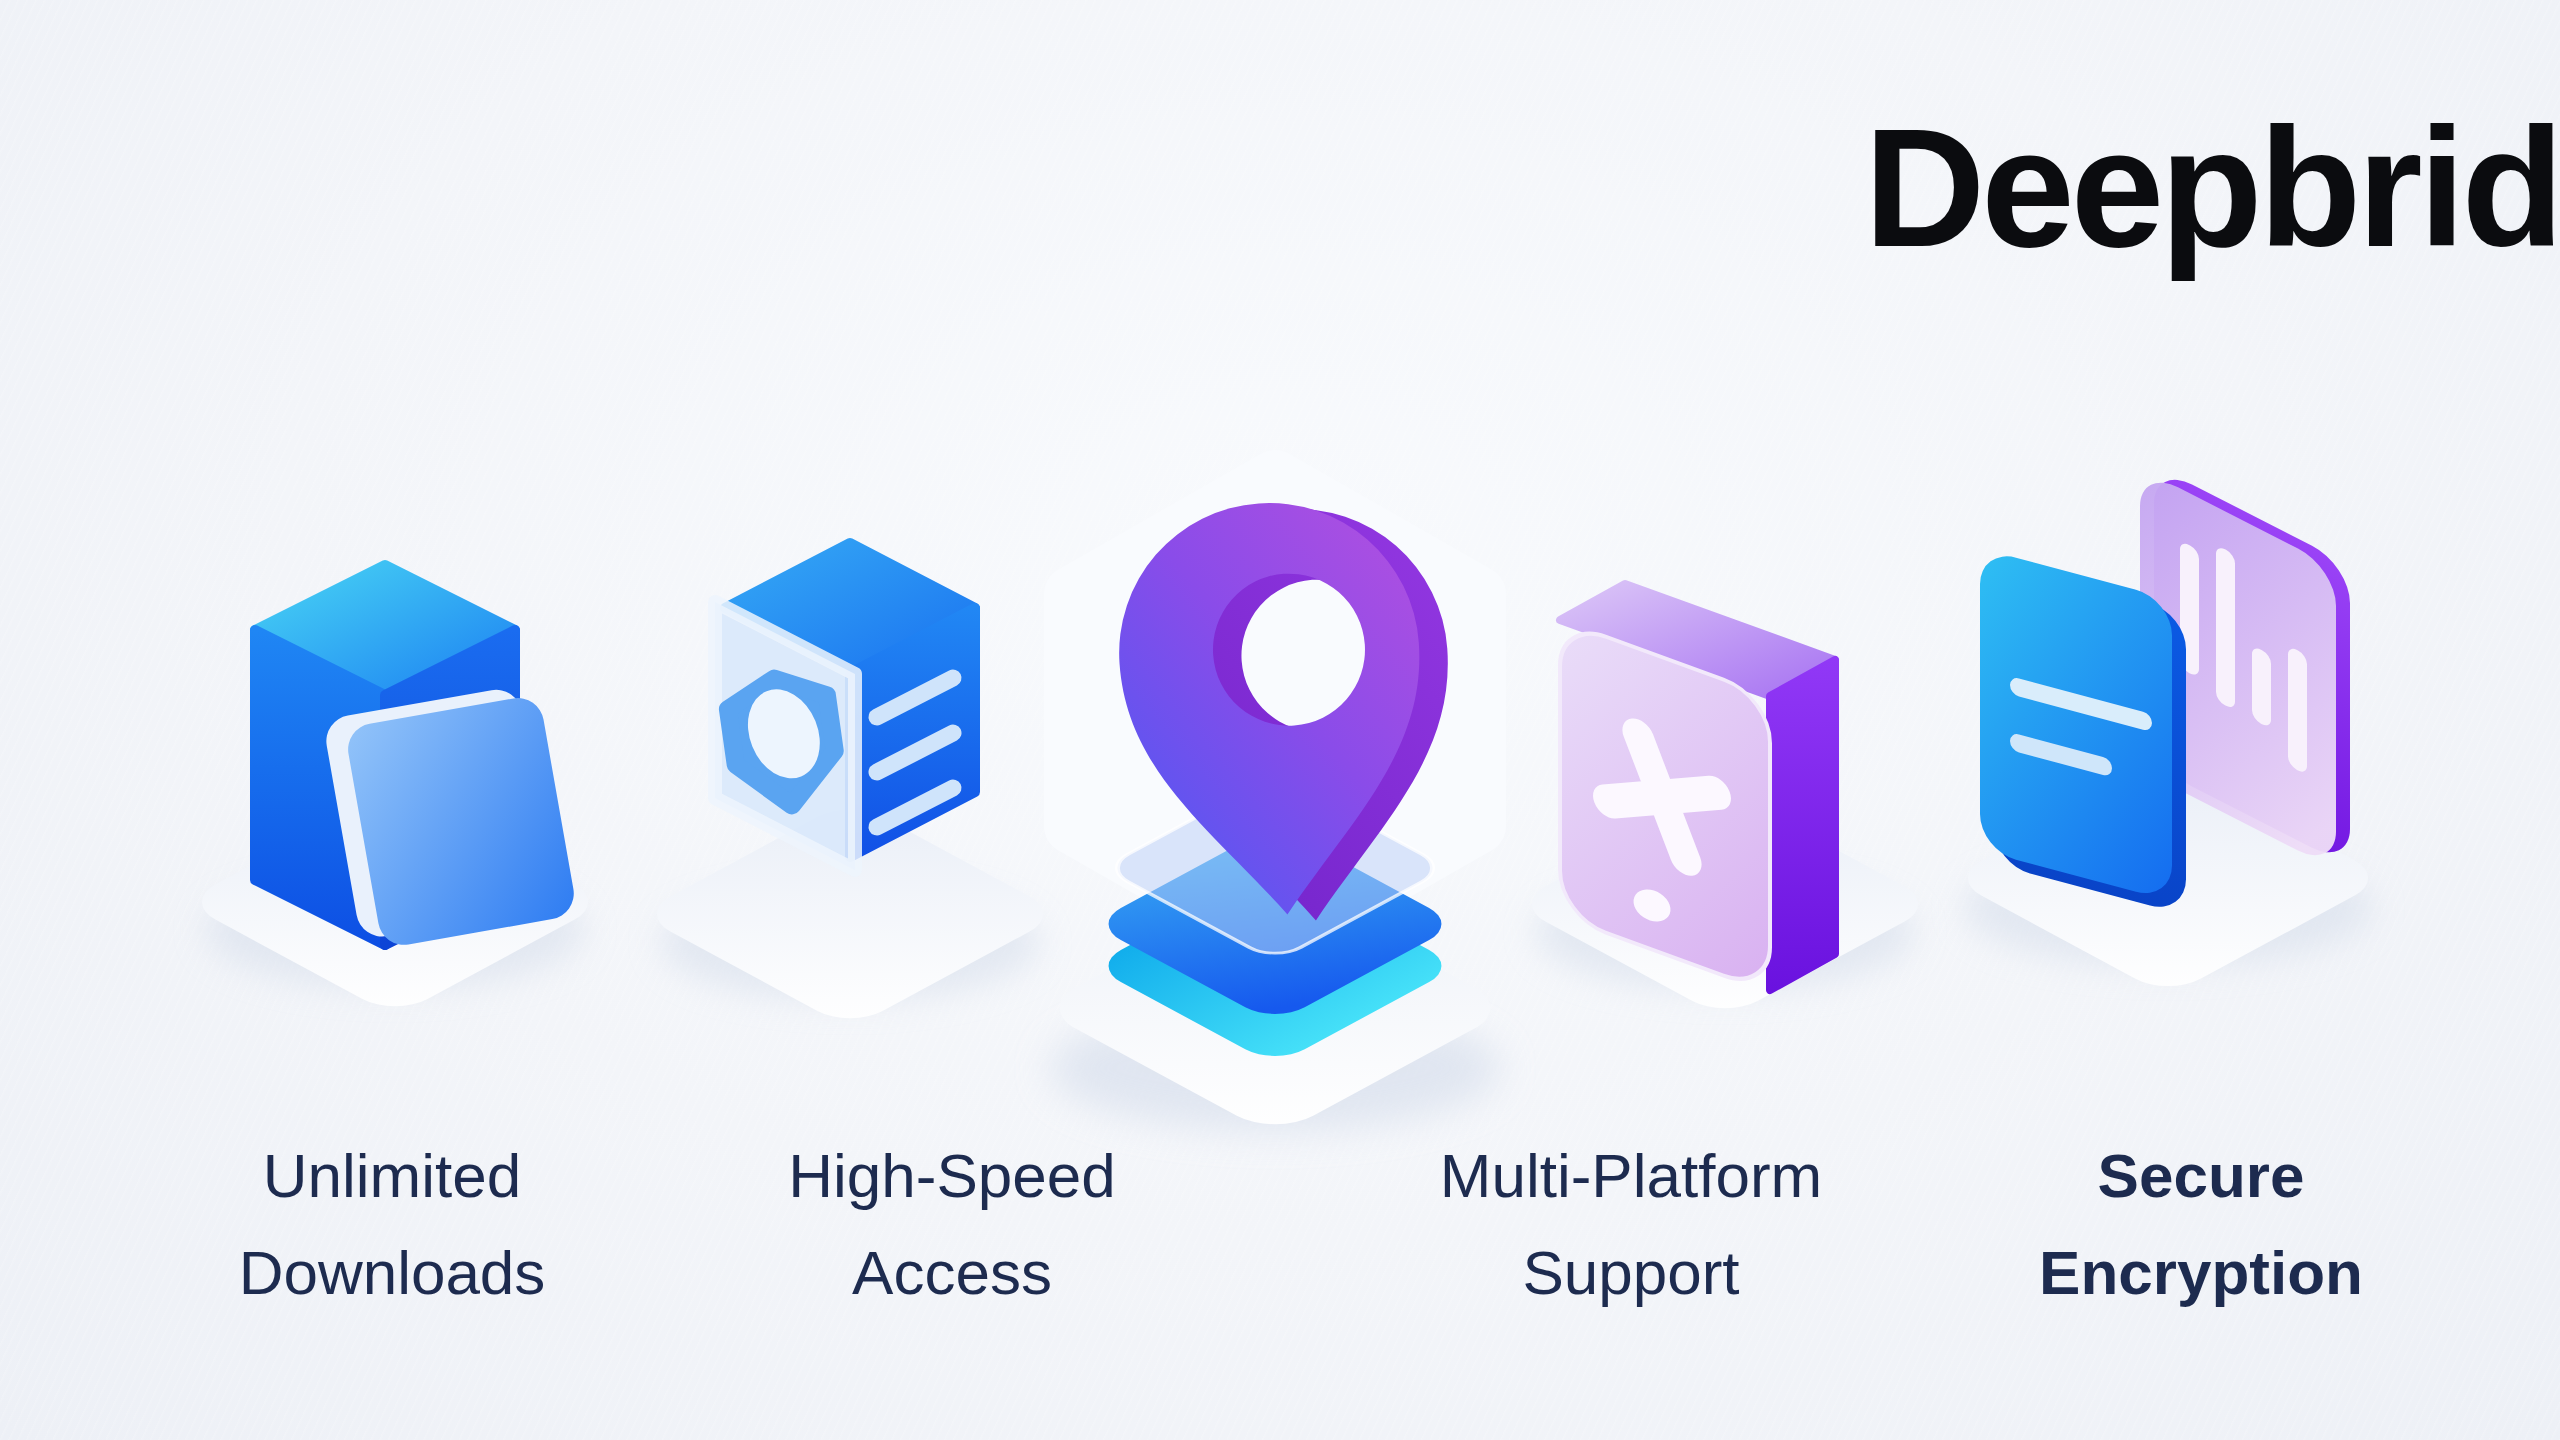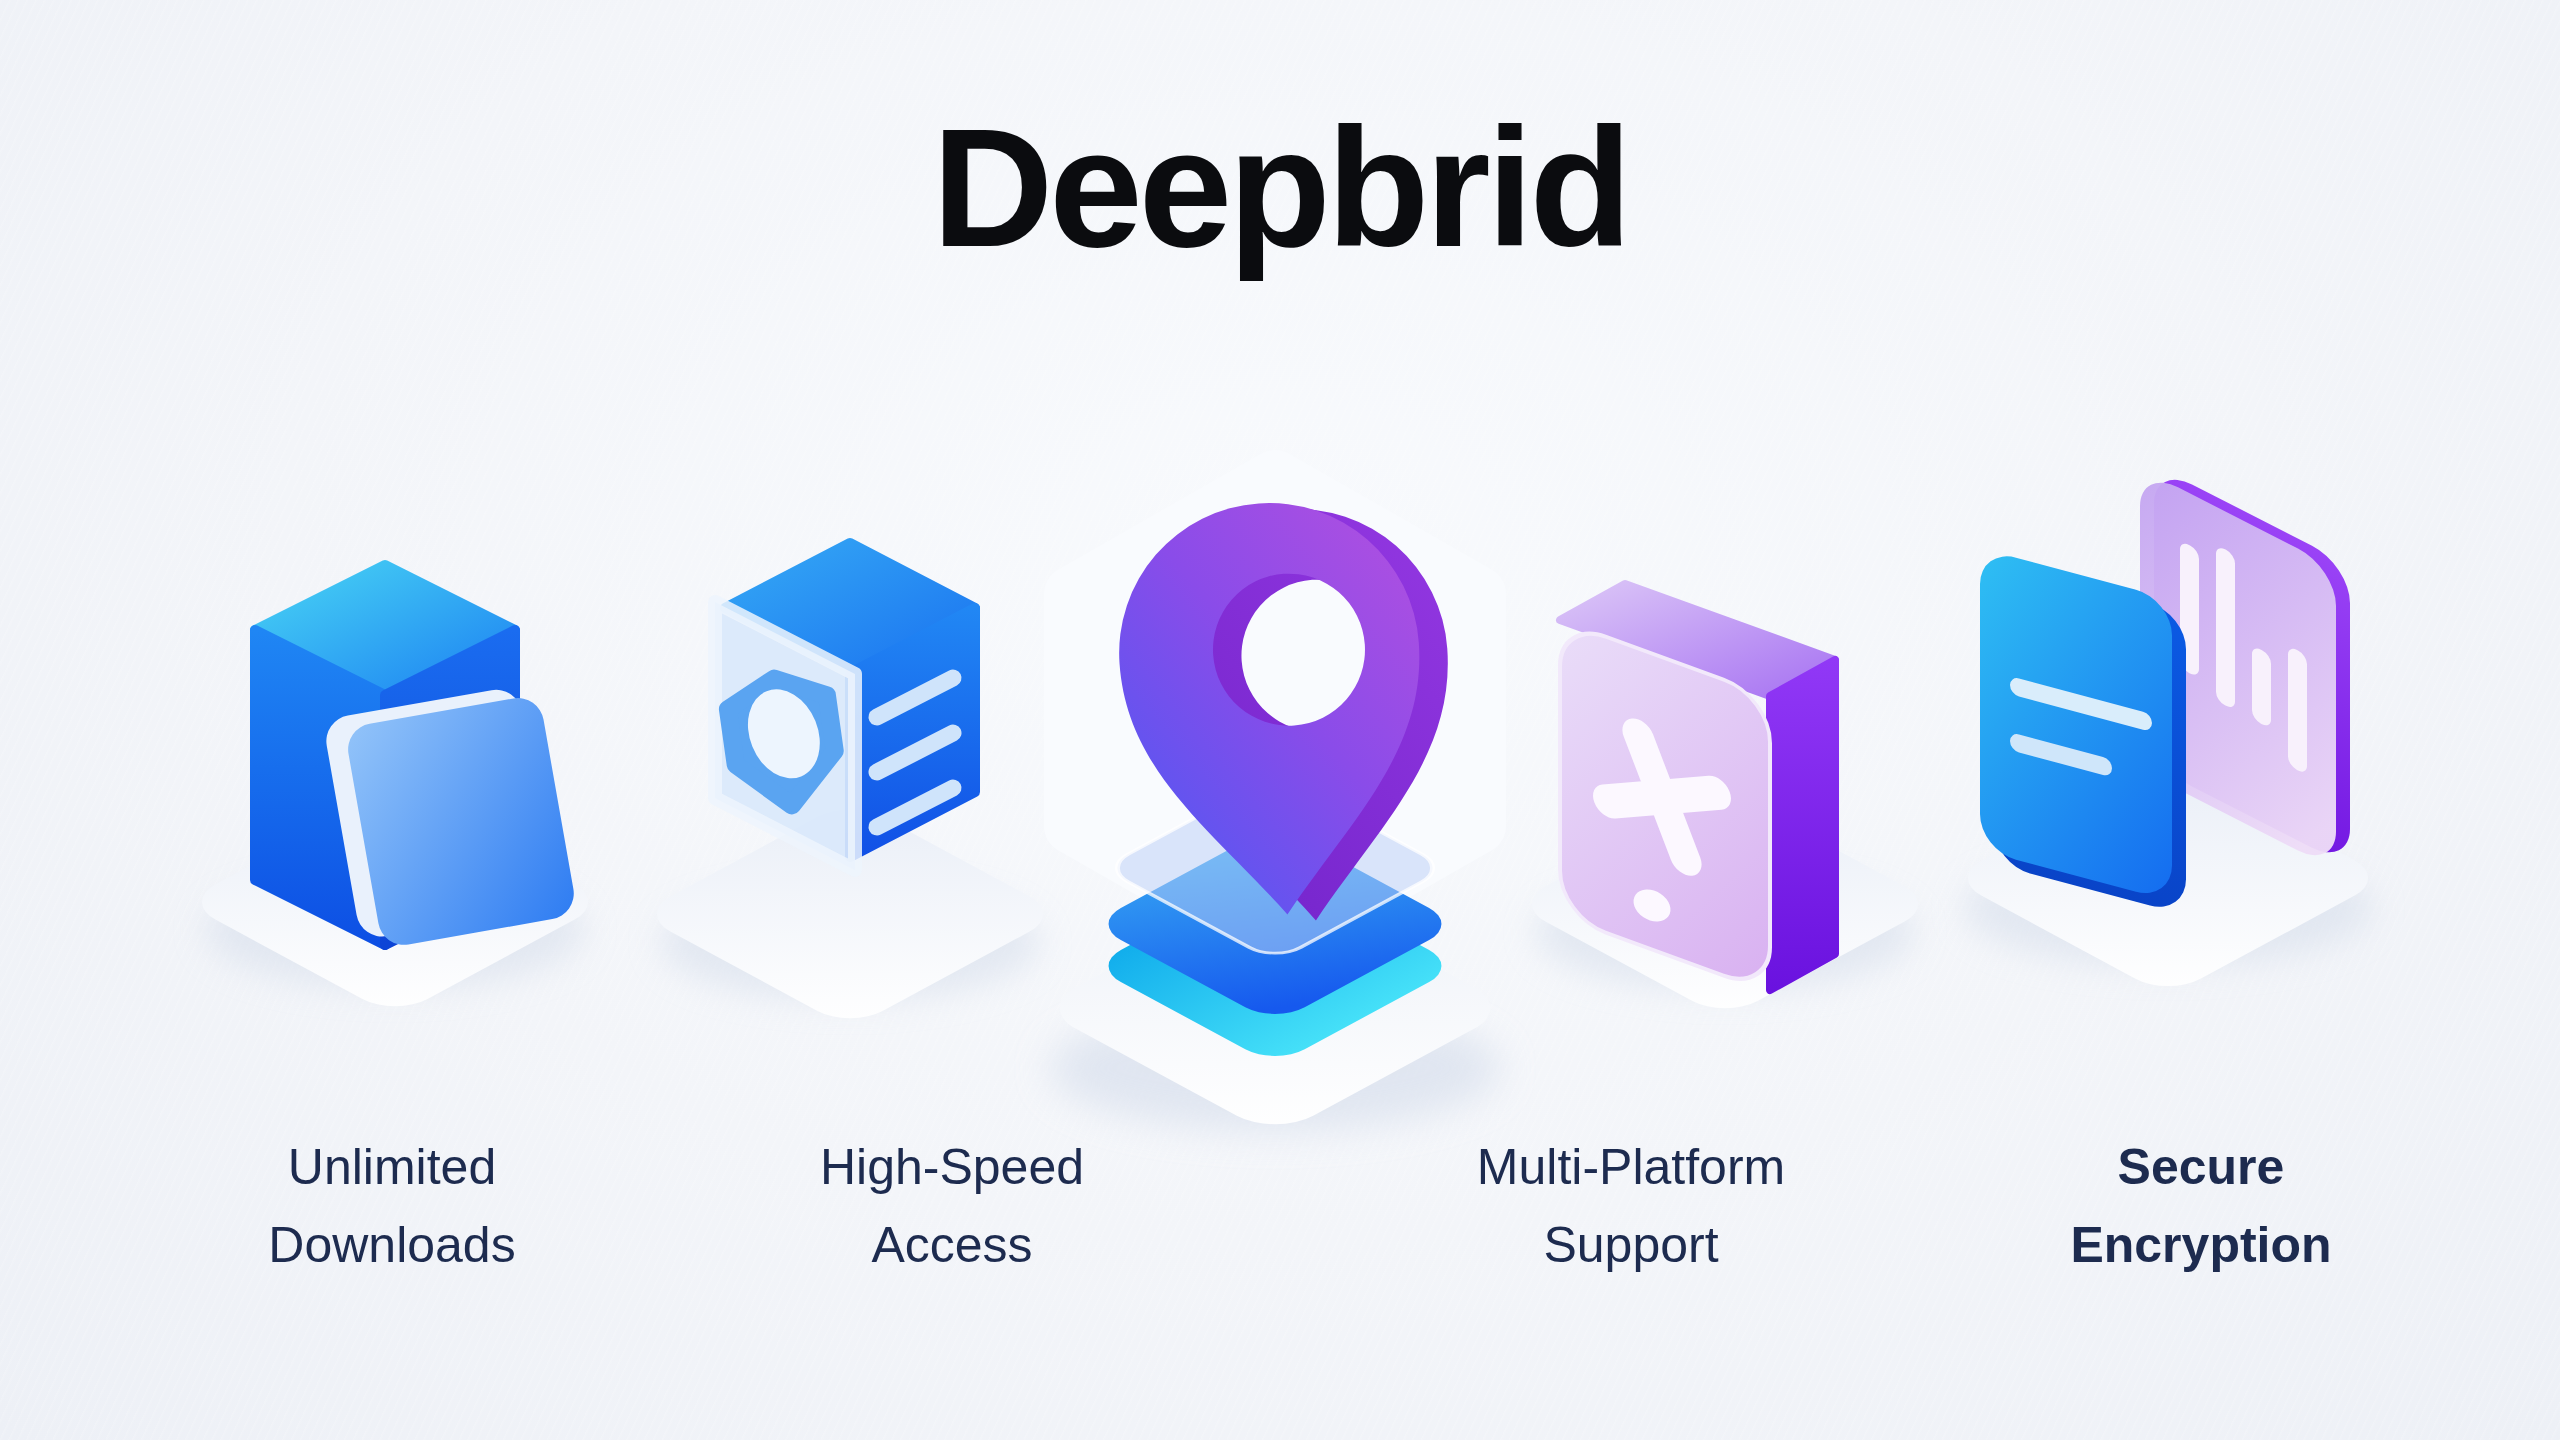--- a/index.html
+++ b/index.html
@@ -10,30 +10,30 @@
     position:relative;
   }
   .texture{
     position:absolute;inset:0;pointer-events:none;
     background:repeating-linear-gradient(115deg, rgba(255,255,255,0.35) 0px, rgba(255,255,255,0) 3px, rgba(255,255,255,0) 8px);
     opacity:.5;
   }
   .canvas{position:absolute;inset:0;}
   .page-title{
     position:absolute;left:0;top:96px;width:2560px;
-    text-align:center;
+    text-align:right;
     font-size:168px;font-weight:bold;letter-spacing:-4px;
     color:#0b0c0f;line-height:1.1;margin:0;
   }
   .icon{position:absolute;}
   .icon svg{overflow:visible;display:block;}
   .feature-label{
     position:absolute;top:1128px;width:400px;
     text-align:center;
-    font-size:50px;line-height:1.56;font-weight:400;
+    font-size:62px;line-height:1.56;font-weight:400;
     color:#1d2b4f;
   }
   .lbl-1{left:192px;}
   .lbl-2{left:752px;}
   .lbl-3{left:1431px;}
   .lbl-4{left:2001px;font-weight:bold;}
 </style>
 </head>
 <body>
 

